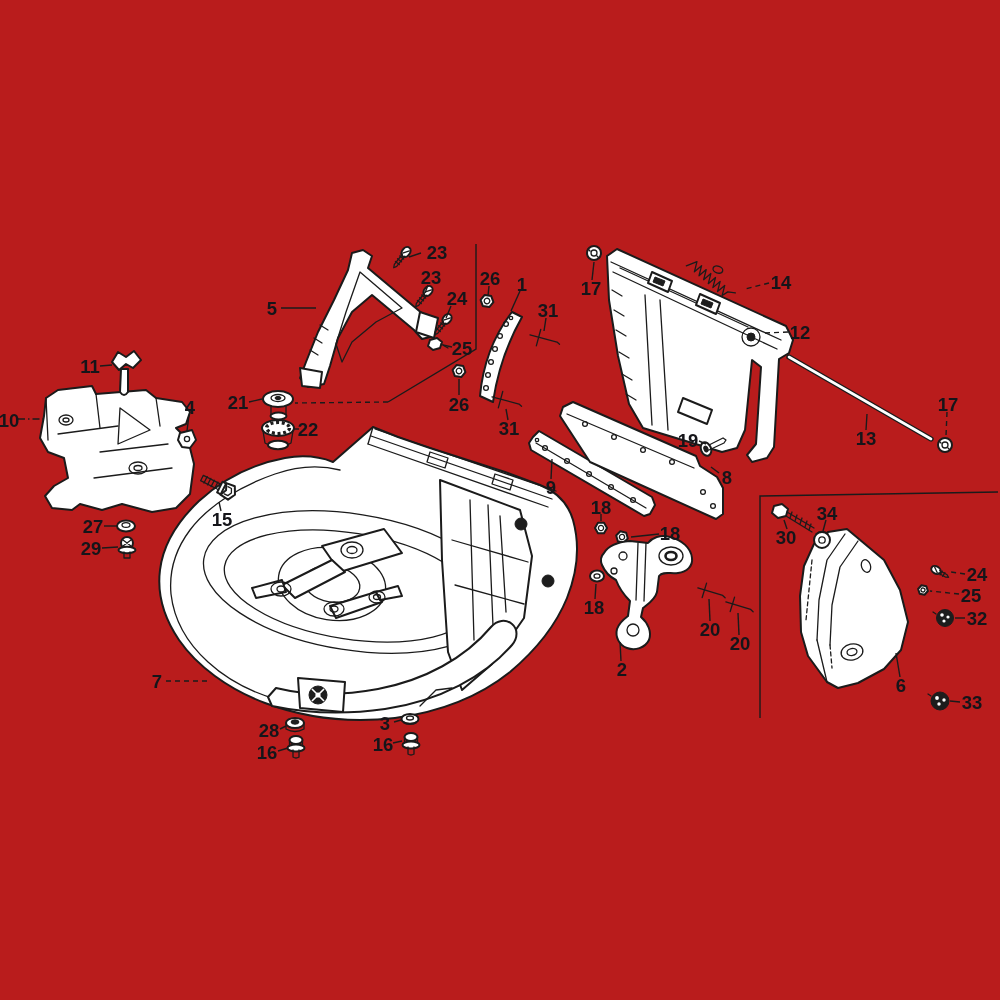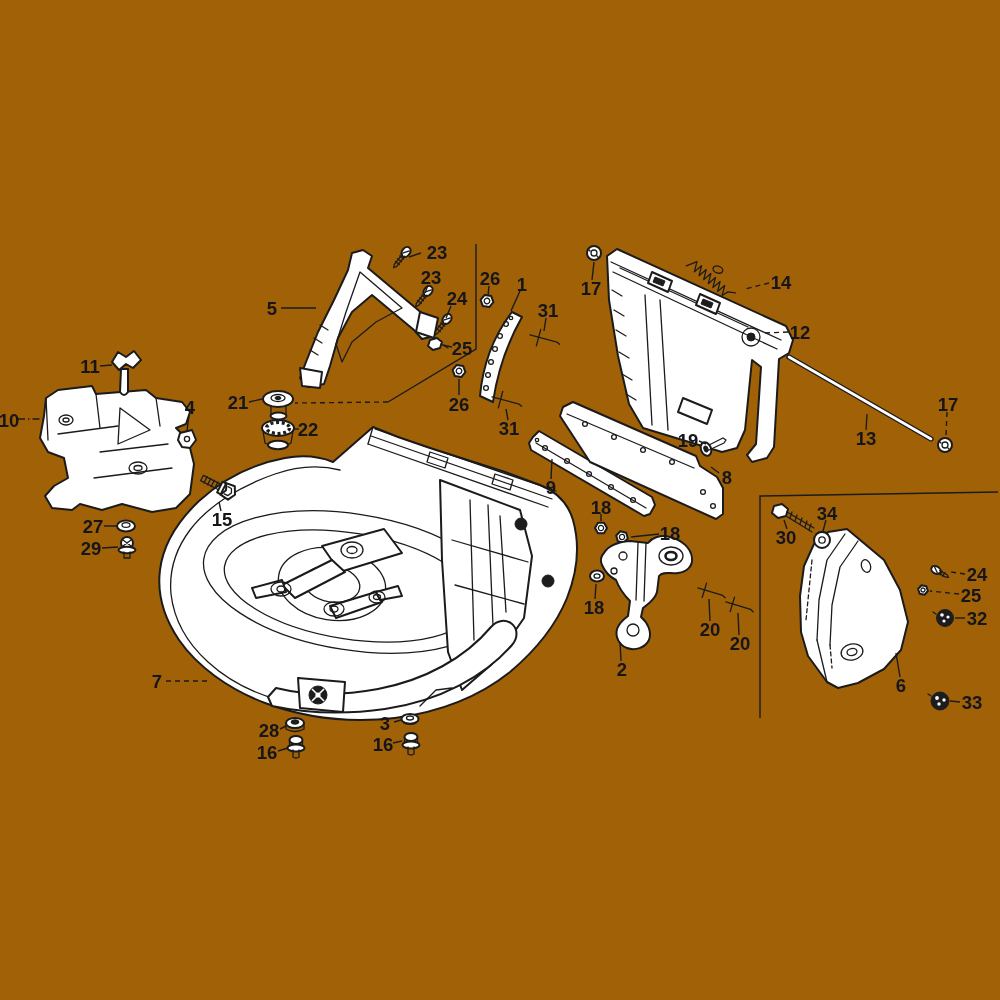--- a/index.html
+++ b/index.html
@@ -1,16 +1,16 @@
 <!DOCTYPE html>
 <html><head>
 <meta charset="utf-8">
 <style>
   html,body{margin:0;padding:0;background:#ffffff;}
-  .stage{position:relative;width:1000px;height:1000px;background:#a16207;overflow:hidden;}
+  .stage{position:relative;width:1000px;height:1000px;background:#b91c1c;overflow:hidden;}
   svg{display:block;}
   text{font-family:"Liberation Sans","DejaVu Sans",sans-serif;font-weight:700;font-size:18.5px;fill:#15151a;}
   .thin{stroke-width:1.3;}
   .leader{stroke:#1b1b1b;stroke-width:1.4;fill:none;}
   .dash{stroke-dasharray:5 4;}
   .dashdot{stroke-dasharray:7 3 1.5 3;}
   .part{stroke:#1b1b1b;fill:#ffffff;stroke-width:2;stroke-linejoin:round;stroke-linecap:round;}
   .det{stroke:#1b1b1b;fill:none;stroke-width:1.3;stroke-linejoin:round;stroke-linecap:round;}
   .dk{fill:#1d1d1d;stroke:#1d1d1d;}
 </style>

